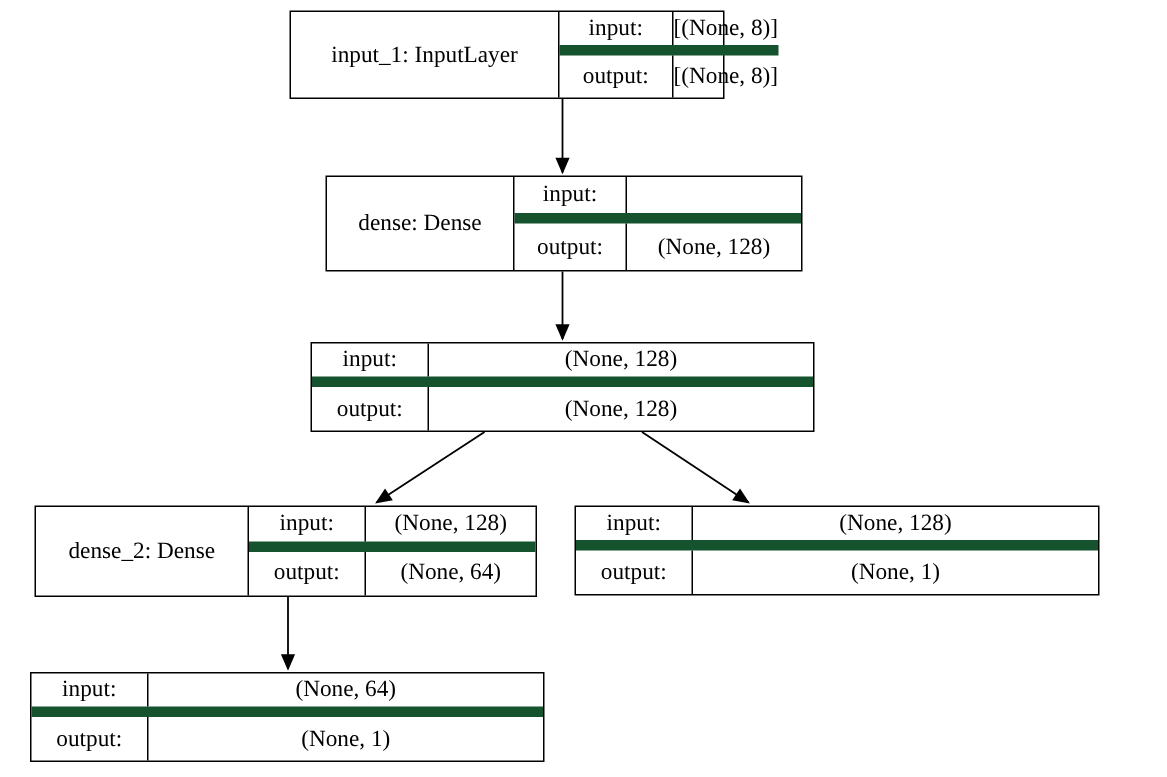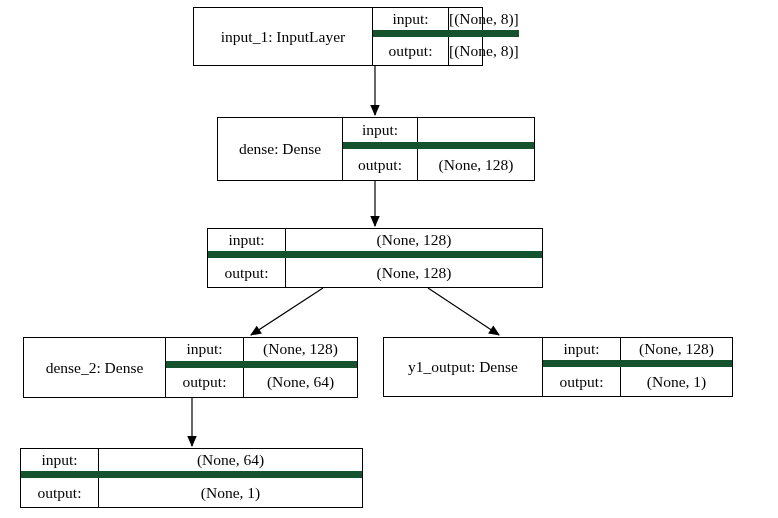--- a/index.html
+++ b/index.html
@@ -127,21 +127,20 @@
         <div class="io-cell">(None, 128)</div>
       </div>
       <div class="io-row" style="grid-template-columns:78px 1fr;">
         <div class="io-cell io-label">output:</div>
         <div class="io-cell">(None, 64)</div>
       </div>
     </div>
   </div>
 
   <div class="node" style="left:383px; top:337px; width:350px; height:60px;">
-    <div class="name-cell" style="flex:0 0 159px;">y1_output: Dense</div>
     <div class="io-grid">
       <div class="io-row top" style="grid-template-columns:78px 1fr;">
         <div class="io-cell io-label">input:</div>
         <div class="io-cell">(None, 128)</div>
       </div>
       <div class="io-row" style="grid-template-columns:78px 1fr;">
         <div class="io-cell io-label">output:</div>
         <div class="io-cell">(None, 1)</div>
       </div>
     </div>

